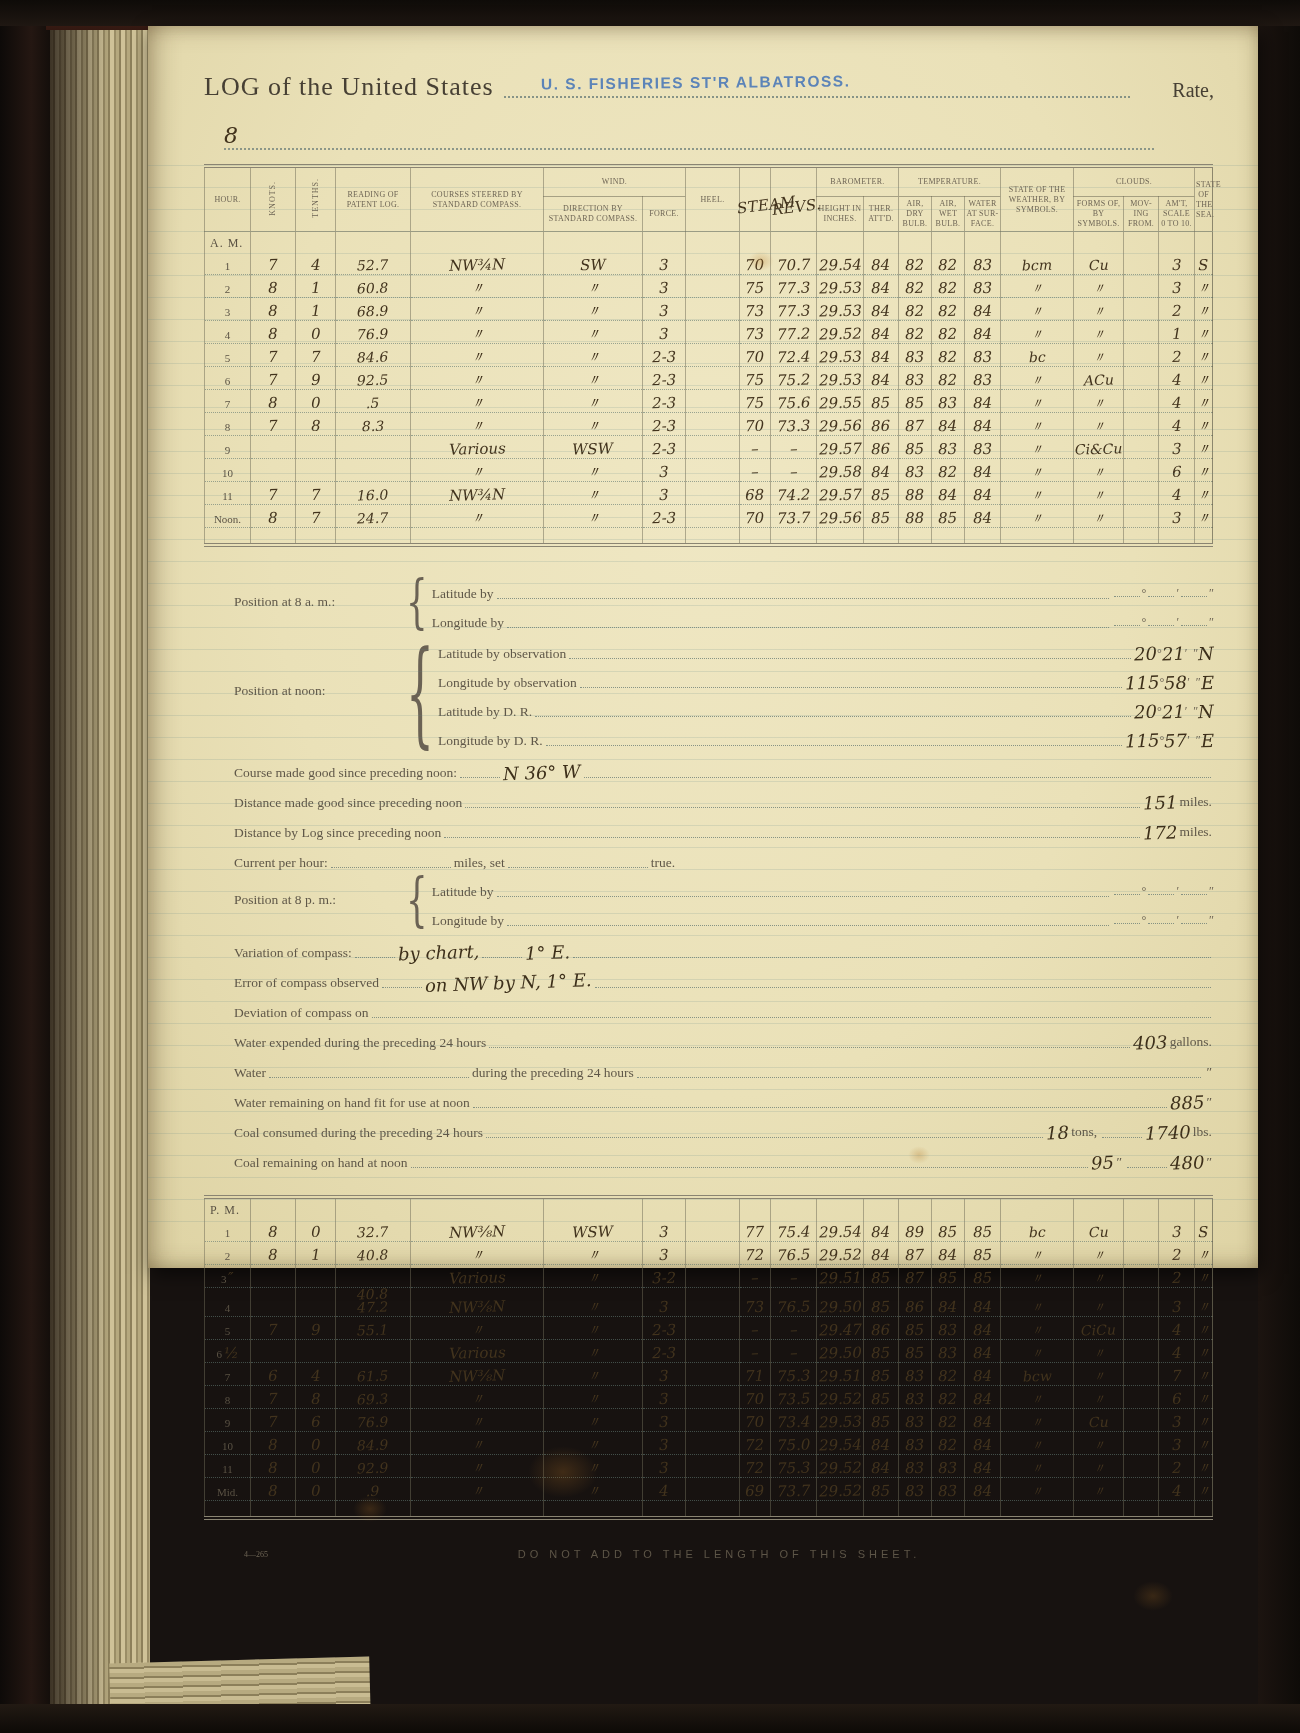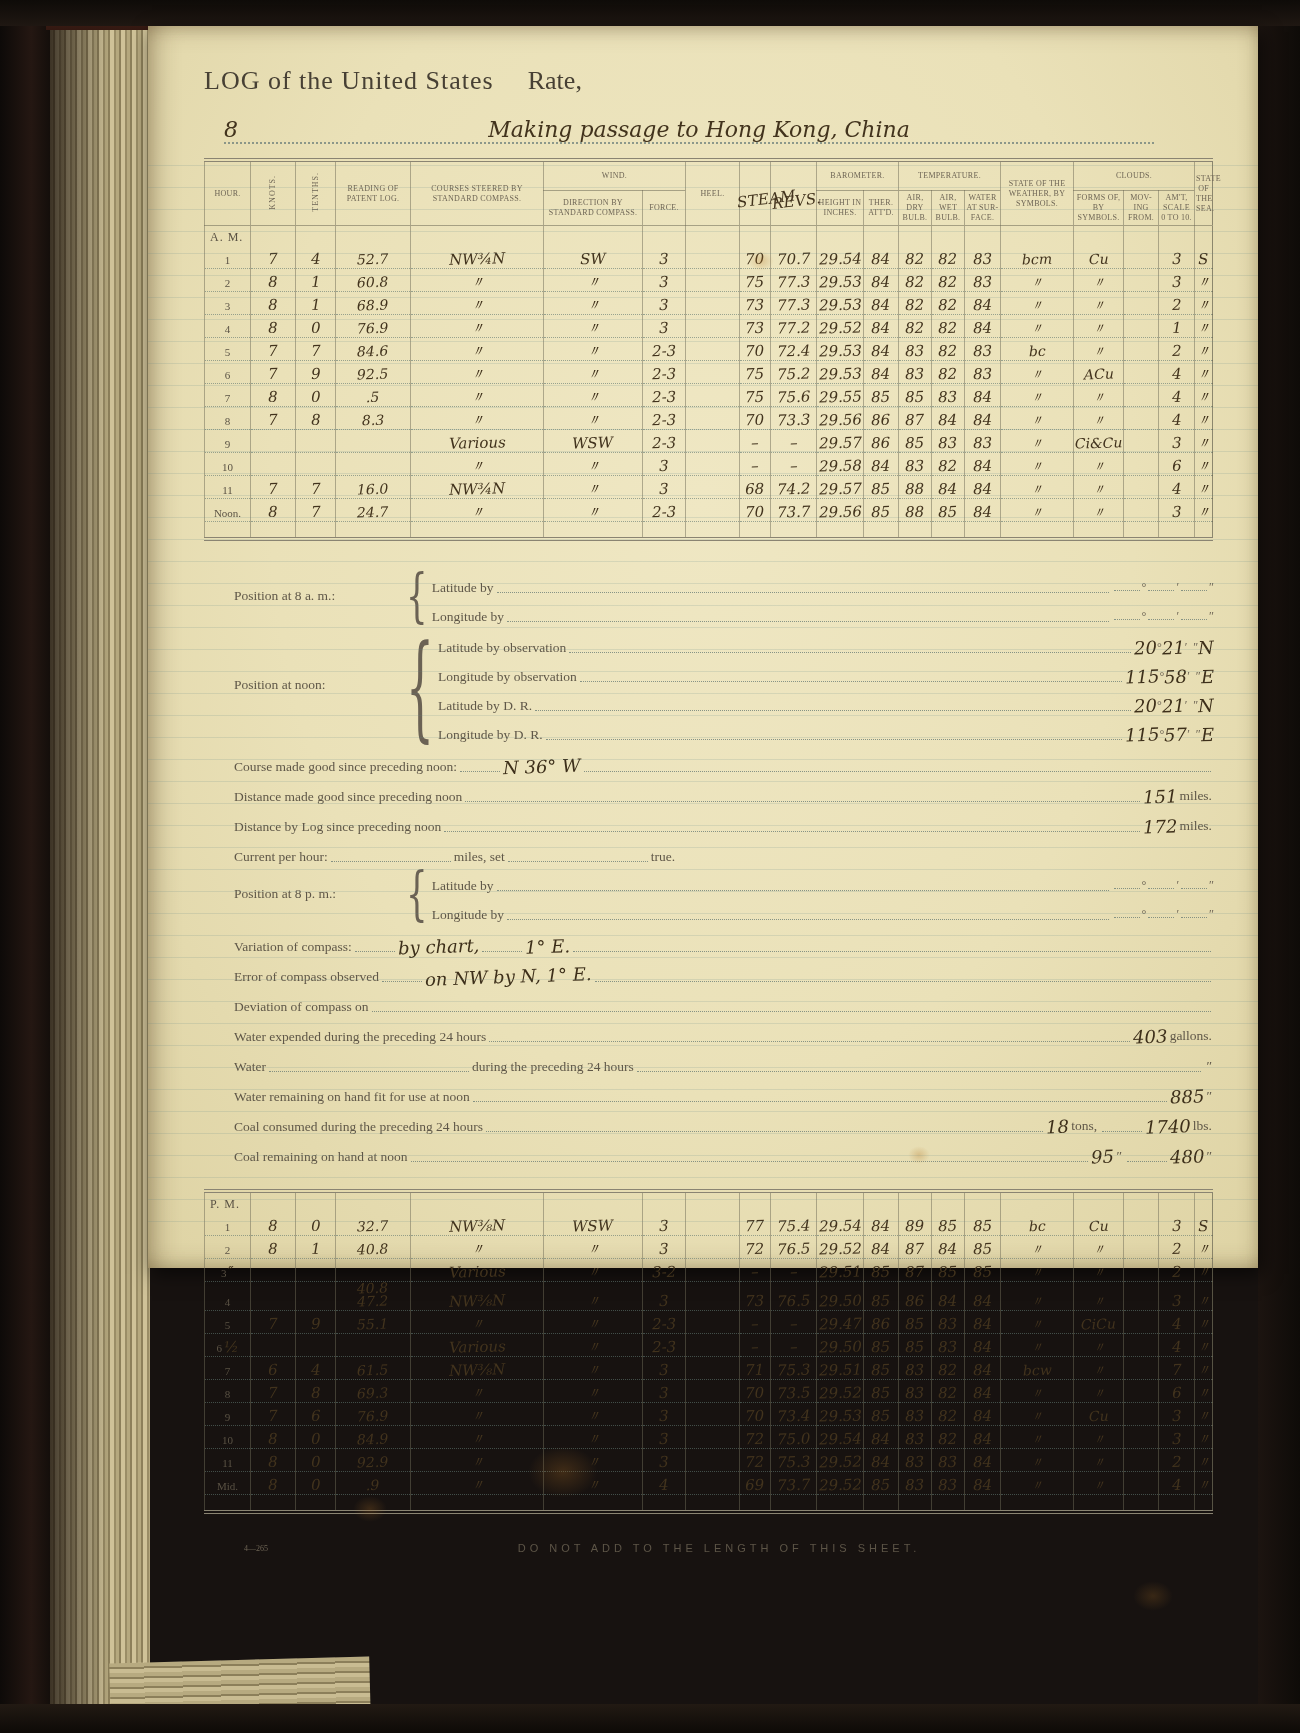--- a/index.html
+++ b/index.html
@@ -44,21 +44,21 @@
 
   .content{position:relative;z-index:1;padding:40px 44px 0 56px;}
 
   
   .titlebar{display:flex;align-items:flex-end;}
   .log-title{font-size:26px;color:#474034;letter-spacing:1px;white-space:nowrap;}
   .stamp-line{flex:1;position:relative;border-bottom:2px dotted rgba(100,120,118,.75);margin:0 8px 4px 10px;height:30px;}
   .stamp{position:absolute;left:6%;bottom:4px;
     font-family:"Liberation Sans",sans-serif;font-weight:bold;font-size:15.5px;letter-spacing:1.5px;
     color:#4d7ab8;opacity:.9;transform:rotate(-.6deg);white-space:nowrap;}
-  .rate-label{font-size:26px;color:#474034;white-space:nowrap;margin-bottom:0;margin-left:34px;}
+  .rate-label{font-size:20px;color:#474034;white-space:nowrap;margin-bottom:0;margin-left:34px;}
   .voyage-line{display:flex;align-items:flex-end;border-bottom:2px dotted rgba(100,120,118,.7);height:40px;margin:6px 60px 0 20px;}
   .margin-num{width:140px;text-align:left;}
   .voyage-text{flex:1;text-align:center;}
   .hw{font-family:"DejaVu Serif",serif;font-style:italic;color:#42331d;}
   .hw-lg{font-size:22px;}
 
   
   table.logtable{border-collapse:collapse;table-layout:fixed;width:1008px;margin-top:14px;
     border-left:1px solid rgba(110,105,85,.75);border-right:1px solid rgba(110,105,85,.75);
     border-top:4px double #8a8472;border-bottom:4px double #8a8472;}
@@ -127,25 +127,27 @@
   <div class="stain s1"></div>
   <div class="stain s2"></div>
   <div class="stain s3"></div>
   <div class="stain s4"></div>
   <div class="stain s5"></div>
 
   <div class="content">
 
     <div class="titlebar">
       <span class="log-title">LOG of the United States</span>
+      <span class="stamp-line">
+        <span class="stamp">U. S. FISHERIES ST'R ALBATROSS.</span>
+      </span>
       <span class="rate-label">Rate,</span>
     </div>
     <div class="voyage-line">
       <span class="margin-num hw hw-lg">8</span>
-      <span class="voyage-text hw hw-lg">Making passage to Hong Kong, China</span>
       <span style="width:120px"></span>
     </div>
 
     <table class="logtable">
       <colgroup>
         <col style="width:46px">
           <col style="width:45px">
           <col style="width:40px">
           <col style="width:75px">
         <col style="width:133px">

